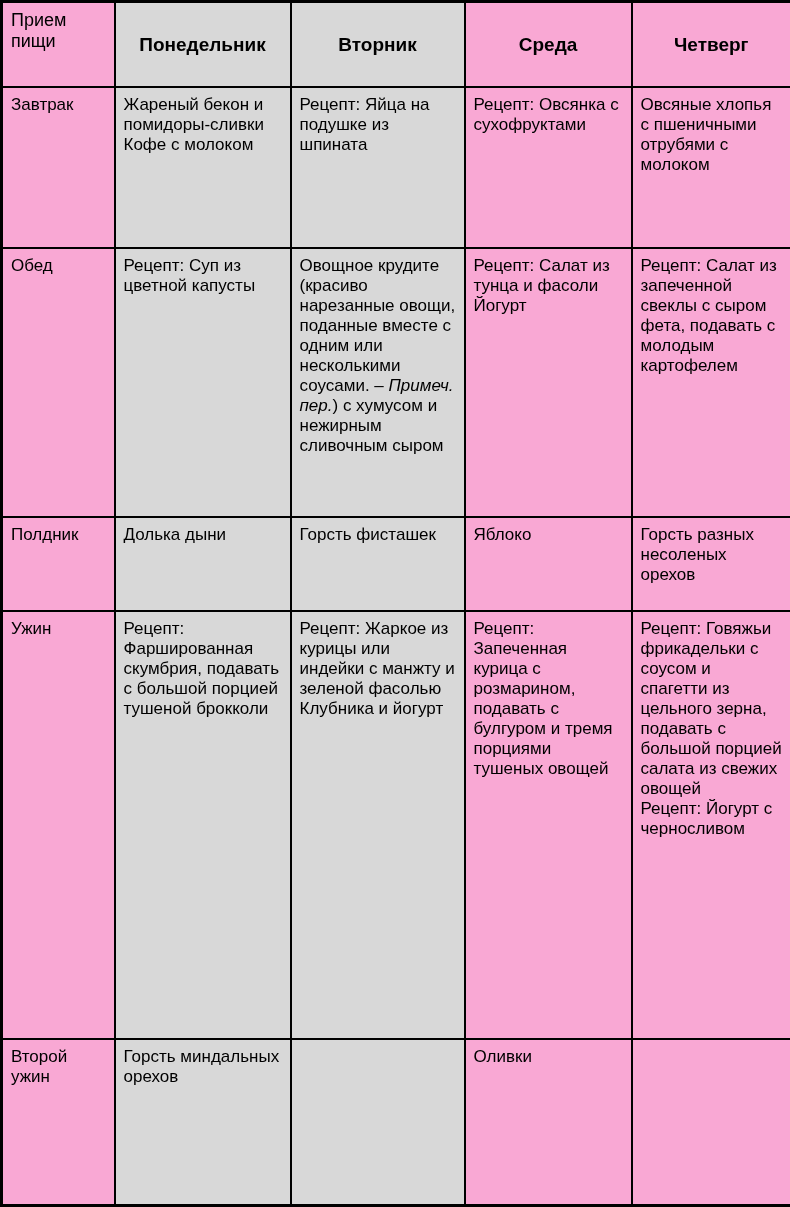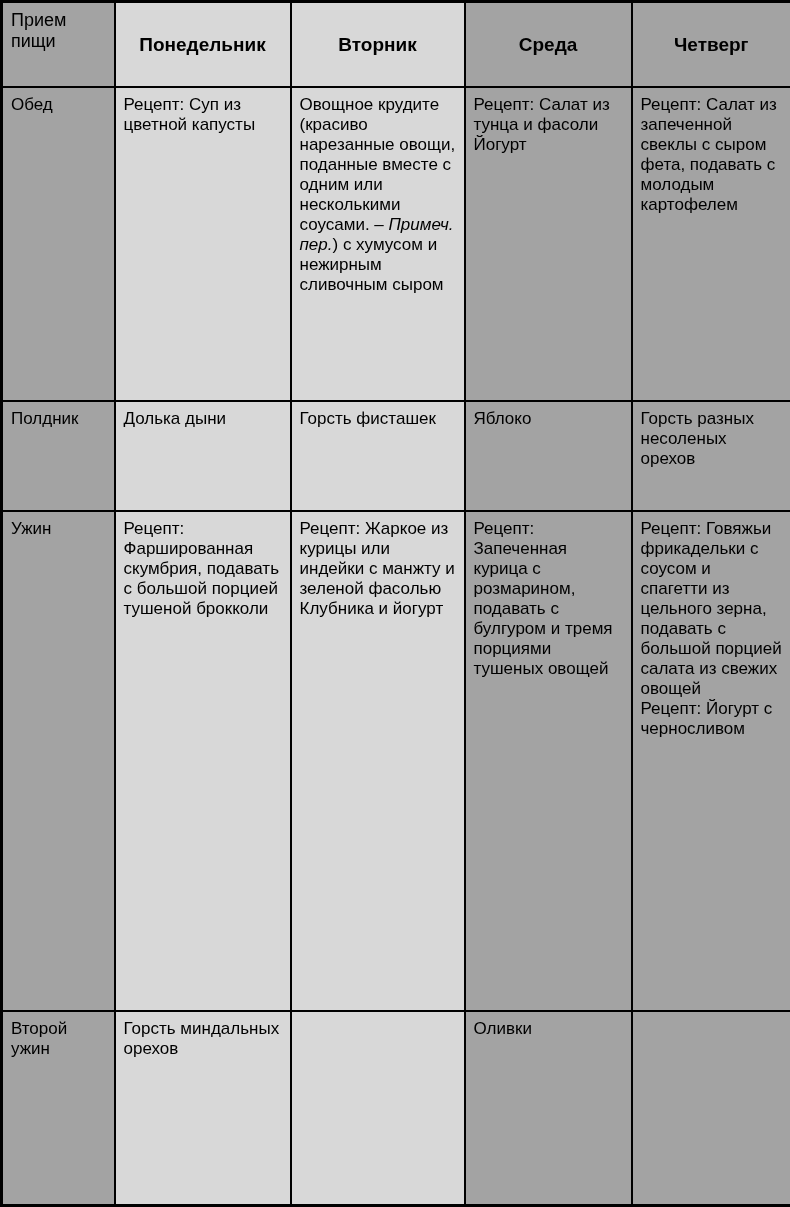--- a/index.html
+++ b/index.html
@@ -5,21 +5,21 @@
   html, body {
     margin: 0;
     padding: 0;
     background: #ffffff;
     font-family: "Liberation Sans", sans-serif;
   }
   .page {
     width: 790px;
     height: 1207px;
     box-sizing: border-box;
-    background: #a3a3a3;
+    background: #f9a8d4;
   }
   table.meal-plan {
     width: 790px;
     height: 1207px;
     border-collapse: collapse;
     table-layout: fixed;
     border: 3px solid #000000;
   }
   table.meal-plan th,
   table.meal-plan td {
@@ -70,20 +70,28 @@
     <thead>
       <tr style="height:85px">
         <th class="meal-col">Прием пищи</th>
         <th class="day shade">Понедельник</th>
         <th class="day shade">Вторник</th>
         <th class="day">Среда</th>
         <th class="day">Четверг</th>
       </tr>
     </thead>
     <tbody>
+      <tr style="height:147px">
+        <td>Завтрак</td>
+        <td class="shade">Жареный бекон и помидоры-сливки
+Кофе с молоком</td>
+        <td class="shade">Рецепт: Яйца на подушке из шпината</td>
+        <td>Рецепт: Овсянка с сухофруктами</td>
+        <td>Овсяные хлопья с пшеничными отрубями с молоком</td>
+      </tr>
       <tr style="height:245px">
         <td>Обед</td>
         <td class="shade">Рецепт: Суп из цветной капусты</td>
         <td class="shade"><span>Овощное крудите (красиво нарезанные овощи, поданные вместе с одним или несколькими соусами. – </span><em>Примеч. пер.</em><span>) с хумусом и нежирным сливочным сыром</span></td>
         <td>Рецепт: Салат из тунца и фасоли
 Йогурт</td>
         <td>Рецепт: Салат из запеченной свеклы с сыром фета, подавать с молодым картофелем</td>
       </tr>
       <tr style="height:86px">
         <td>Полдник</td>

